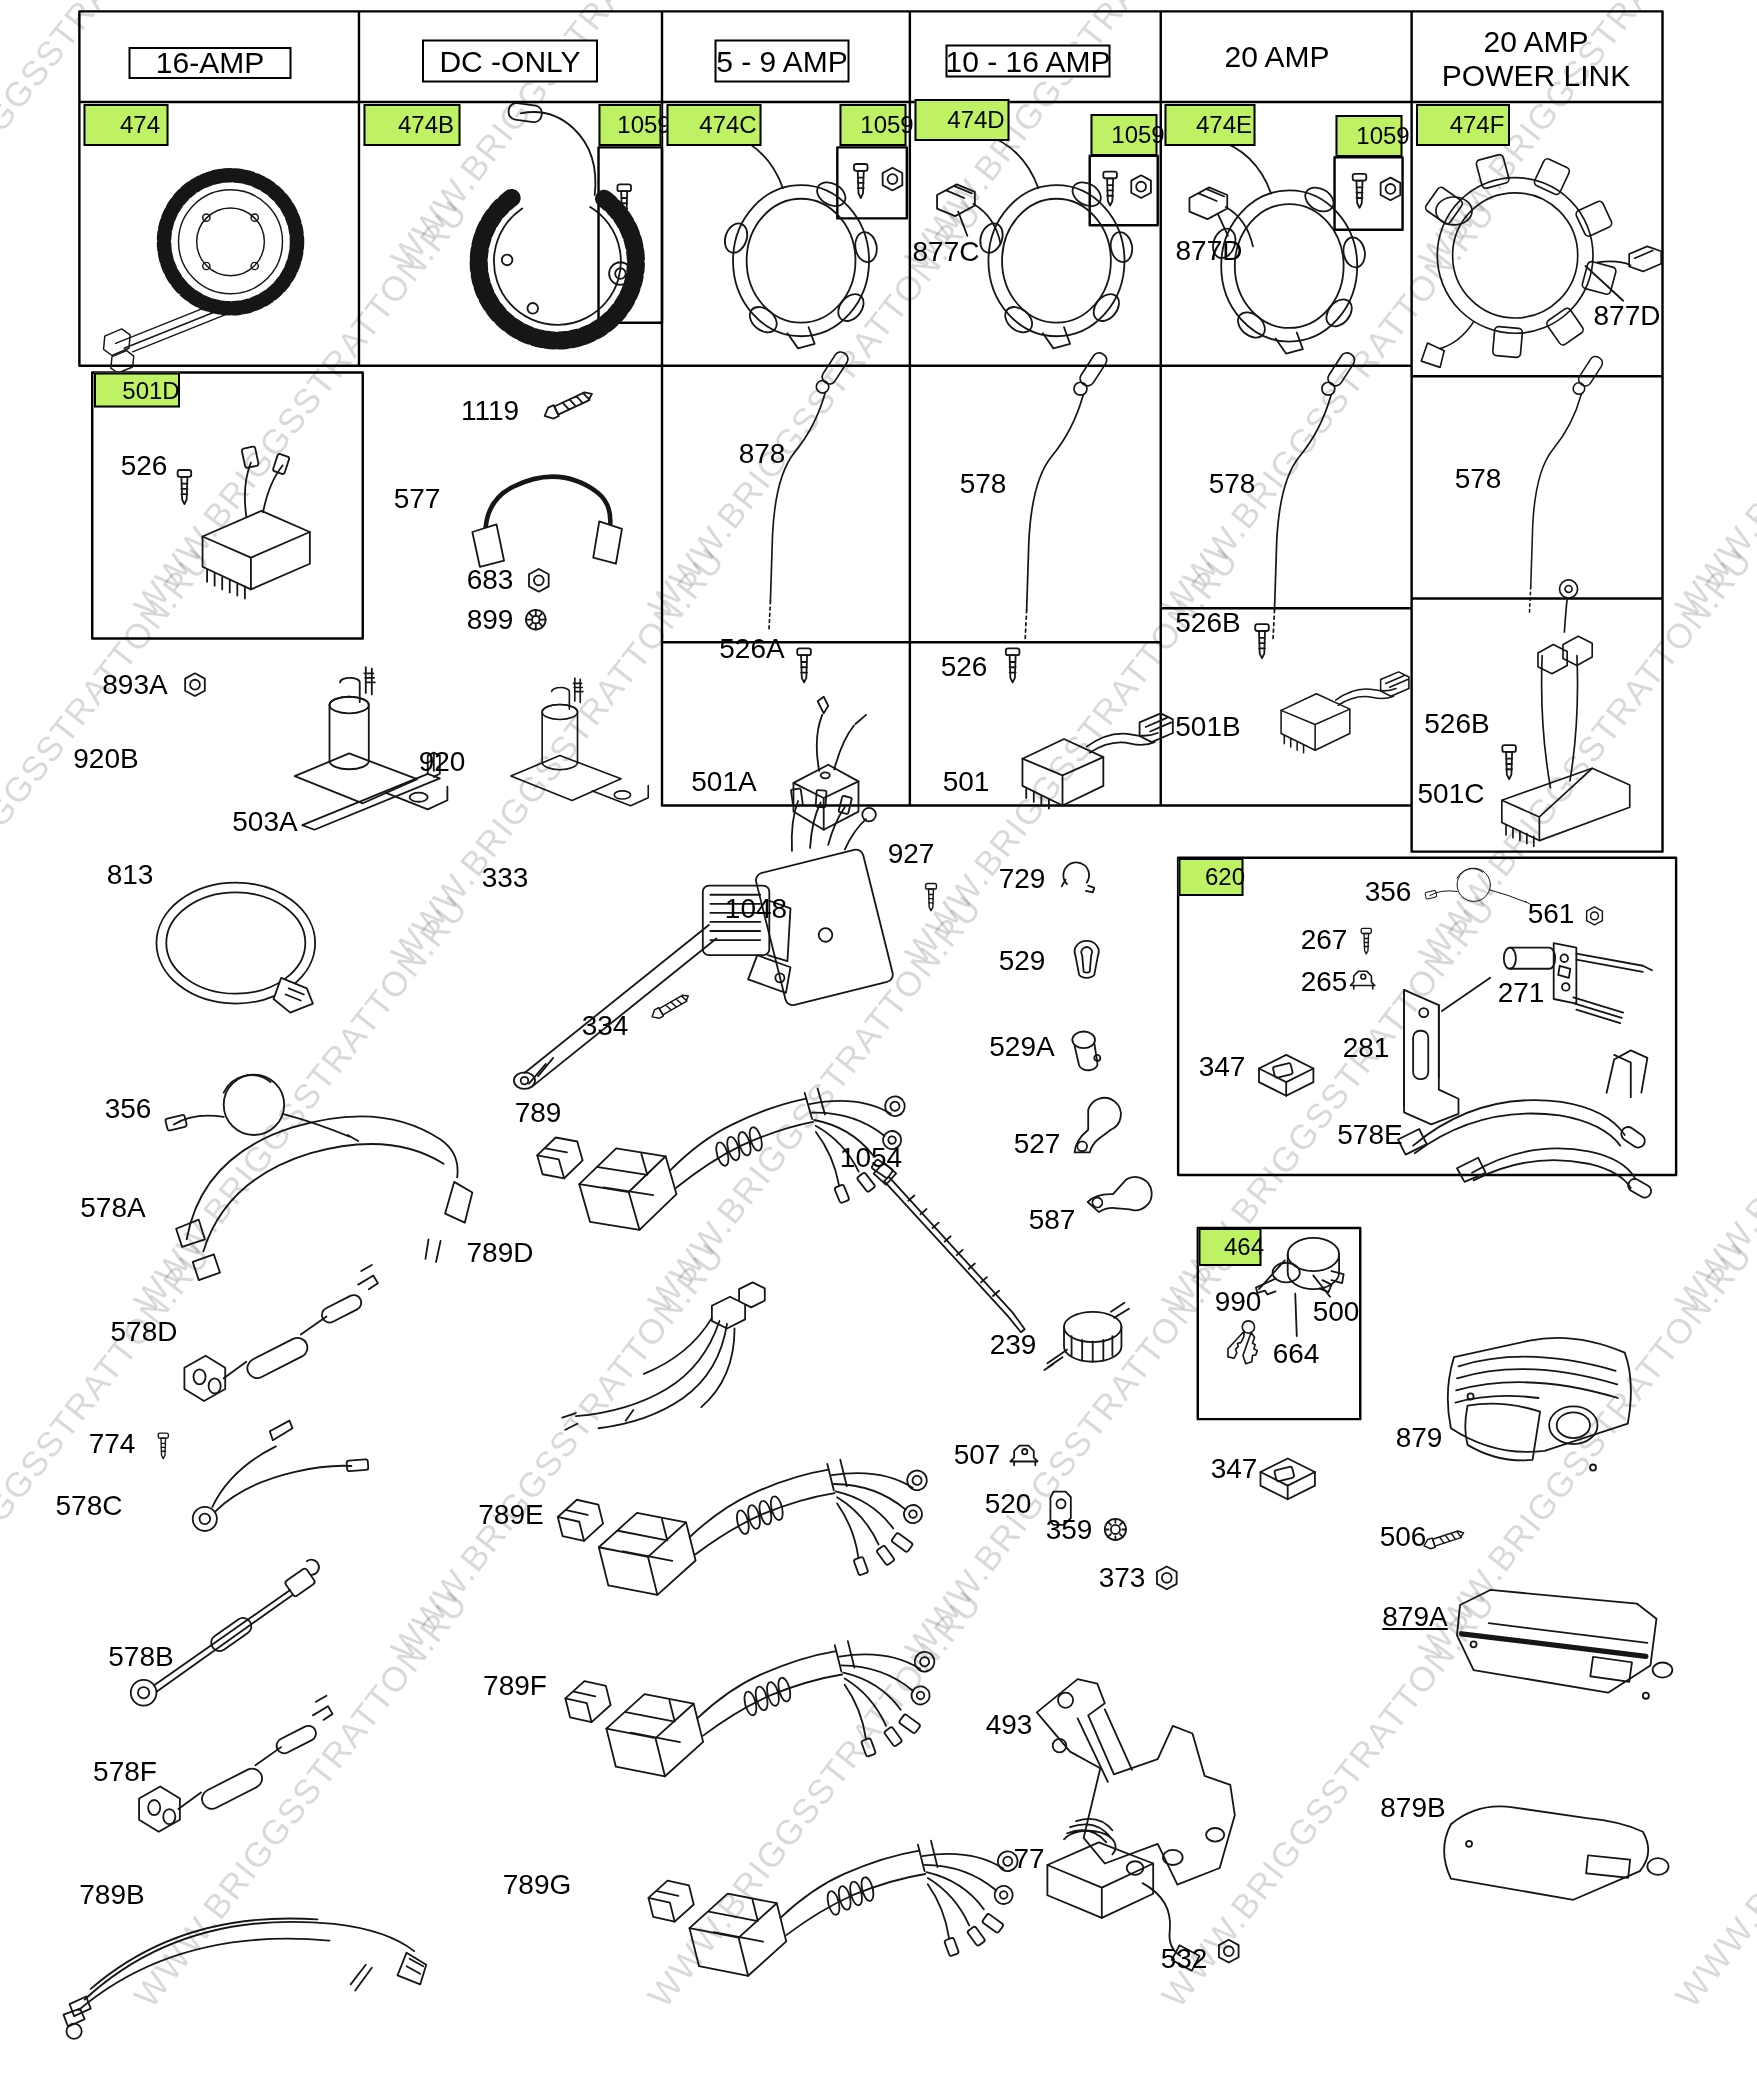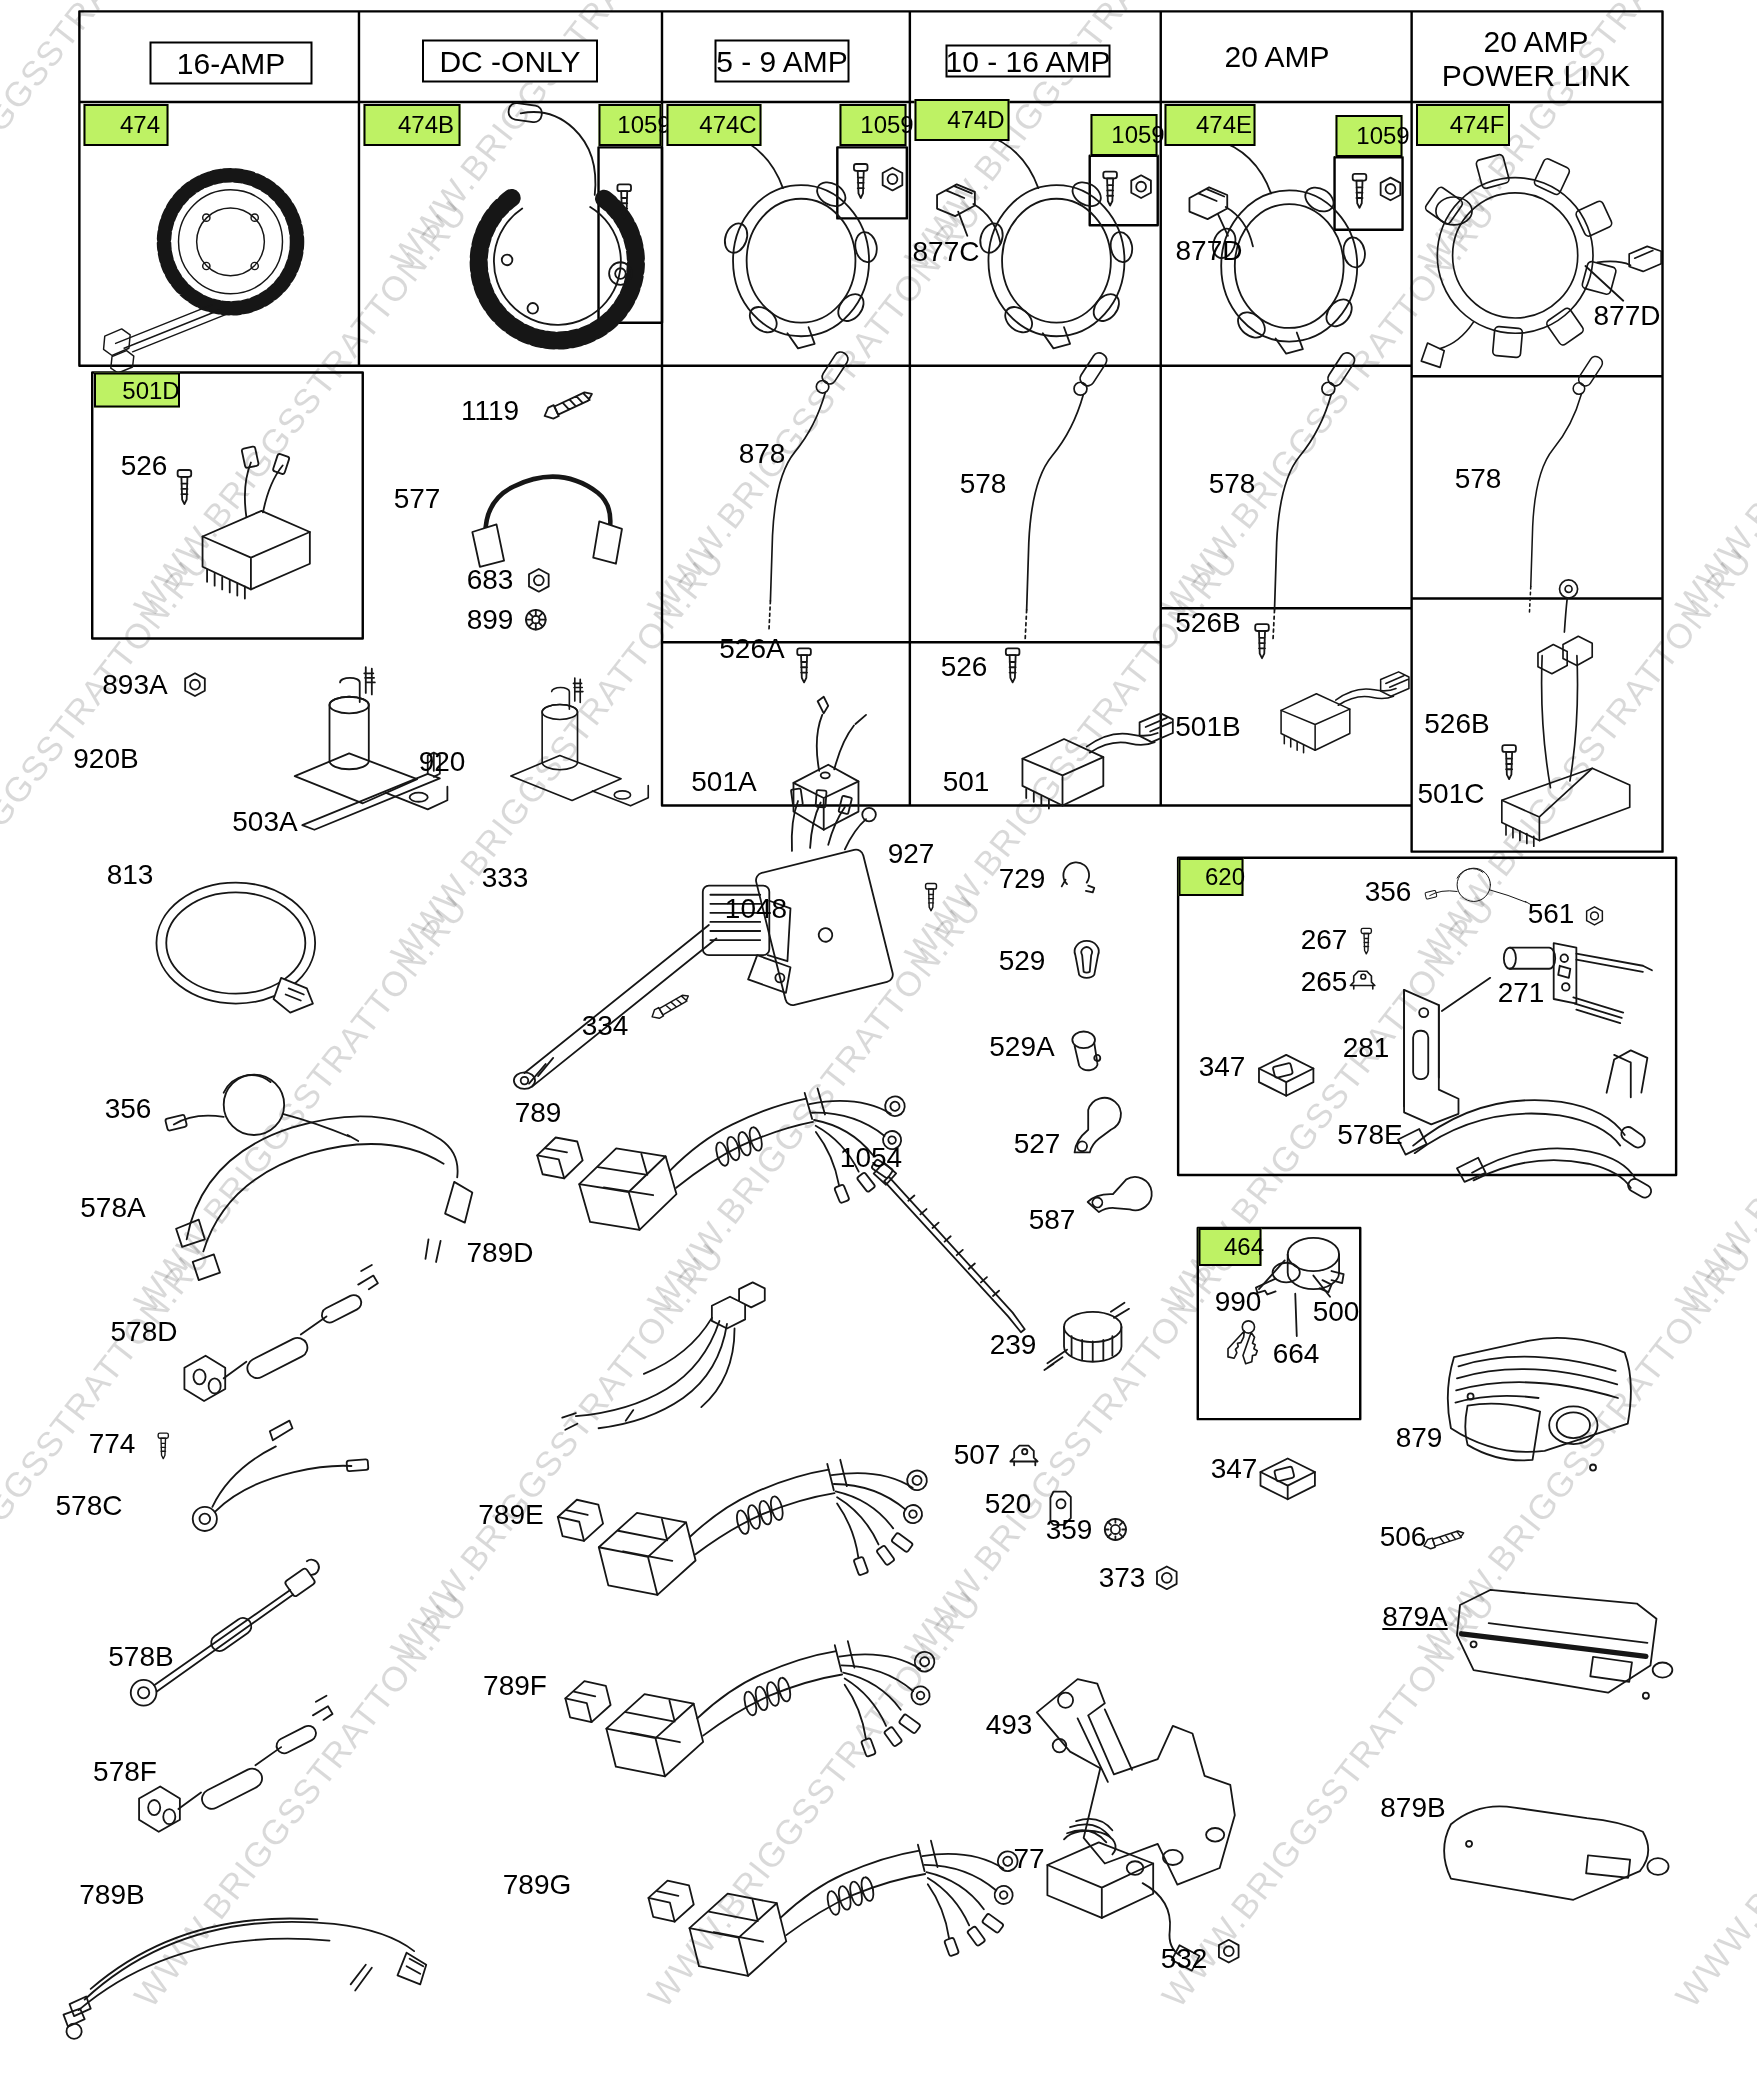--- a/index.html
+++ b/index.html
@@ -513,21 +513,21 @@
           <use href="#g-lbrk" transform="translate(1882,1398) rotate(0) scale(1)"></use>
           <use href="#g-rocker" transform="translate(1702,1418) rotate(0) scale(1)"></use>
           <use href="#g-w578e" transform="translate(2008,1452) rotate(0) scale(1)"></use>
         </g>
       <g id="leader-layer">
         <path d="M1280,312 L1268,280 M1625,312 L1612,284 M2148,398 L2098,352 M1666,1706 L1700,1668 M1760,1716 L1738,1688 M1716,1768 L1714,1712"></path>
       </g>
     </g>
   </svg>
   <div id="label-layer">
-      <div class="hlabel boxed" style="left: 231px; top: 63px; width: 163px; height: 43px;">16-AMP</div>
+      <div class="hlabel boxed" style="left: 210px; top: 63px; width: 163px; height: 32px;">16-AMP</div>
       <div class="hlabel boxed" style="left: 510px; top: 61px; width: 176px; height: 43px;">DC -ONLY</div>
       <div class="hlabel boxed" style="left: 782px; top: 61px; width: 135px; height: 43px;">5 - 9 AMP</div>
       <div class="hlabel boxed" style="left: 1028px; top: 61px; width: 165px; height: 33px;">10 - 16 AMP</div>
       <div class="hlabel" style="left: 1277px; top: 57px;">20 AMP</div>
       <div class="hlabel" style="left: 1536px; top: 42px;">20 AMP</div>
       <div class="hlabel" style="left: 1536px; top: 76px;">POWER LINK</div>
       <div class="plabel boxed" style="left: 126px; top: 125px; width: 85px; height: 42px;">474</div>
       <div class="plabel boxed" style="left: 412px; top: 125px; width: 97px; height: 42px;">474B</div>
       <div class="plabel boxed" style="left: 630px; top: 125px; width: 63px; height: 42px;">1059</div>
       <div class="plabel boxed" style="left: 714px; top: 125px; width: 95px; height: 42px;">474C</div>

